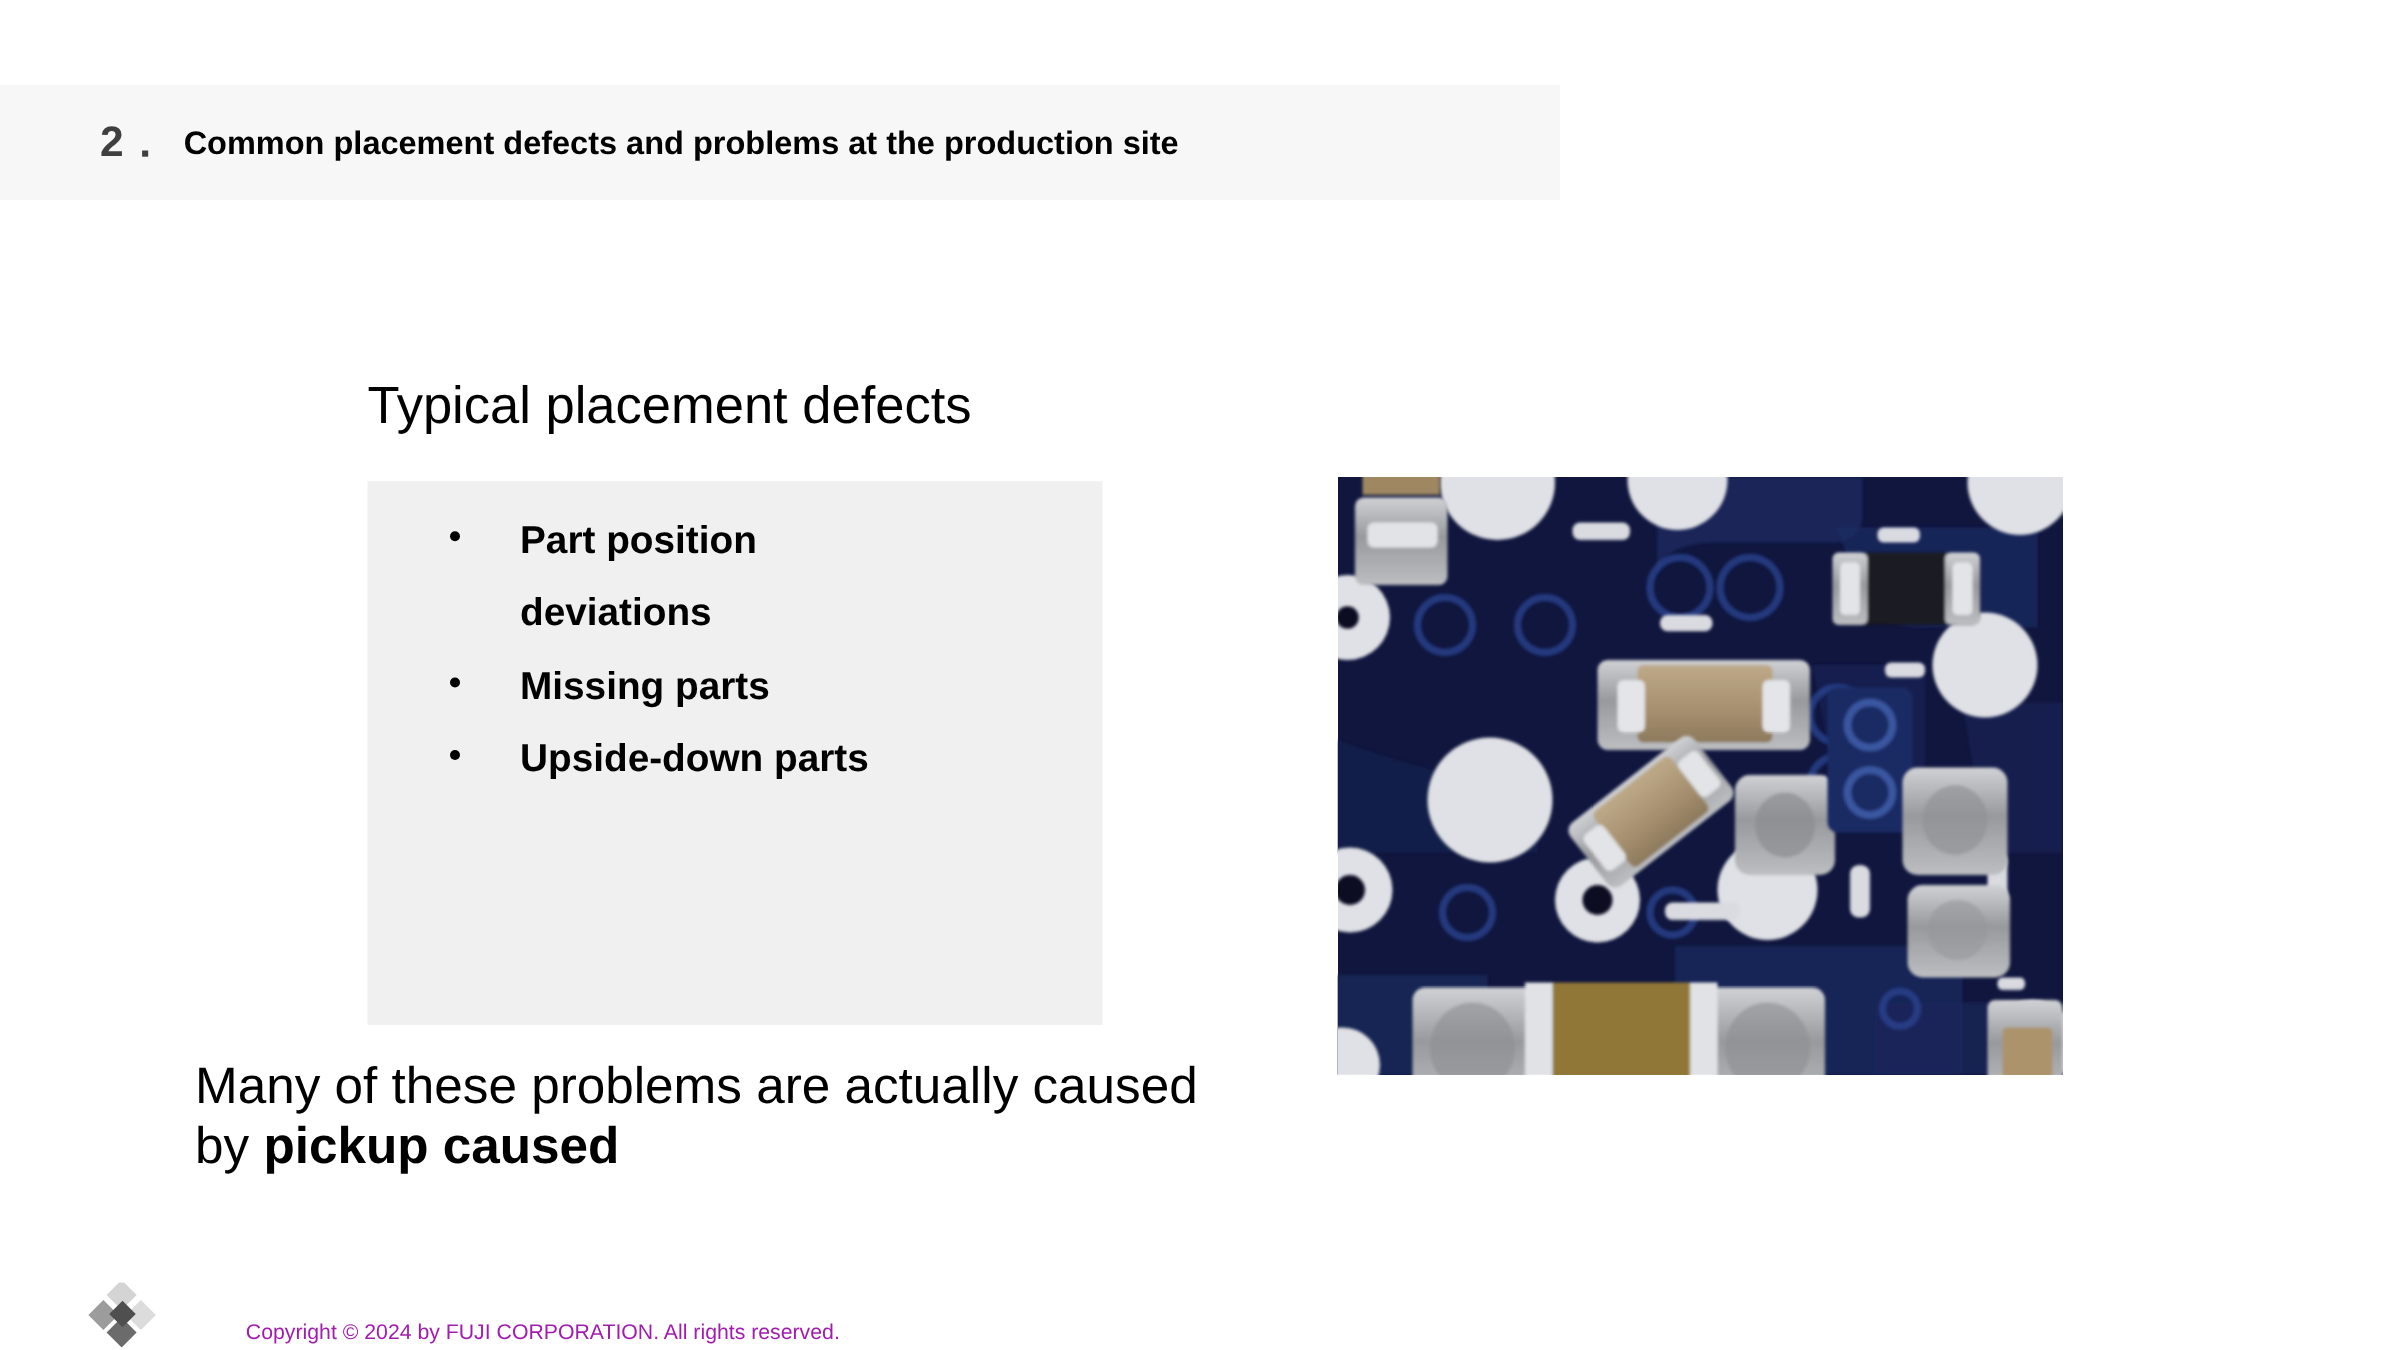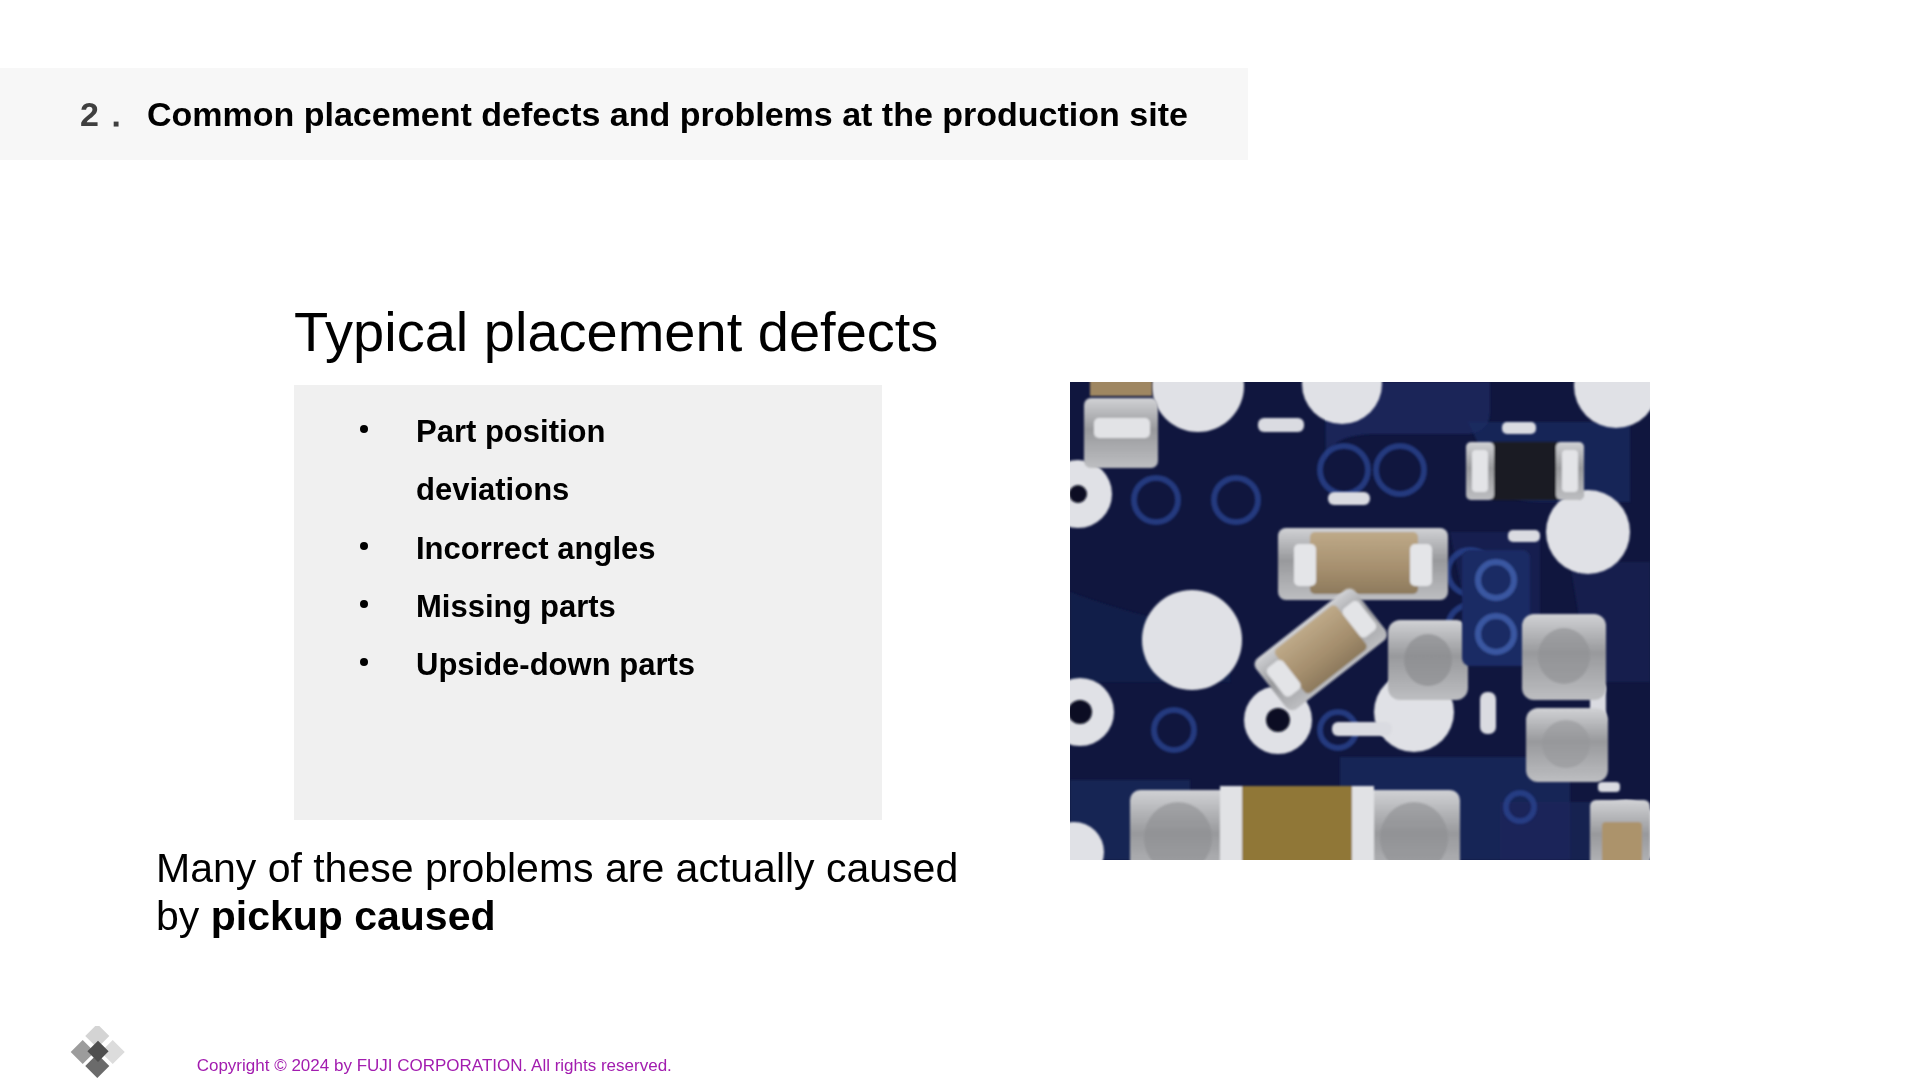--- a/index.html
+++ b/index.html
@@ -29,34 +29,34 @@
   }
   #title-number {
     font-size: 34px;
     font-weight: bold;
     color: #3f3f3f;
     margin-left: 80px;
     letter-spacing: 0px;
     line-height: 1;
   }
   #title-text {
-    font-size: 34px;
+    font-size: 26px;
     font-weight: bold;
     color: #000000;
     margin-left: 14px;
     line-height: 1;
     white-space: nowrap;
   }
 
   
   #subheading {
     position: absolute;
     left: 294px;
     top: 300px;
-    font-size: 56px;
+    font-size: 42px;
     font-weight: normal;
     color: #000000;
     line-height: 1.15;
     white-space: nowrap;
   }
 
   #defect-list-box {
     position: absolute;
     left: 294px;
     top: 385px;
@@ -156,24 +156,20 @@
 
 <div id="subheading">Typical placement defects</div>
 
 <div id="defect-list-box">
 
   <div class="defect-item">
     <span class="defect-bullet"></span>
     <span class="defect-label">Part position deviations</span>
   </div>
 
-  <div class="defect-item">
-    <span class="defect-bullet"></span>
-    <span class="defect-label">Incorrect angles</span>
-  </div>
 
   <div class="defect-item">
     <span class="defect-bullet"></span>
     <span class="defect-label">Missing parts</span>
   </div>
 
   <div class="defect-item">
     <span class="defect-bullet"></span>
     <span class="defect-label">Upside-down parts</span>
   </div>

